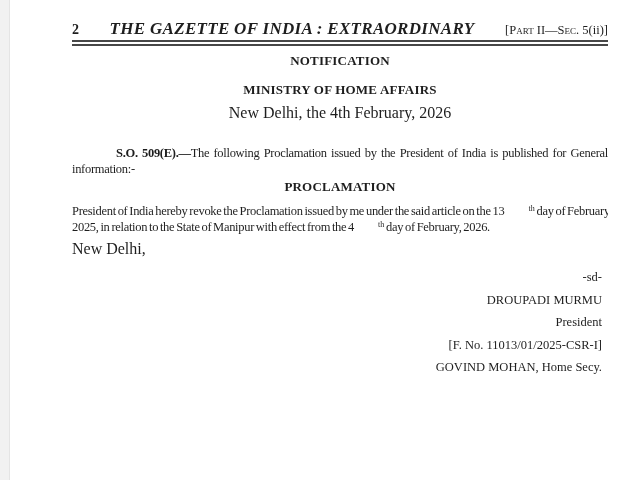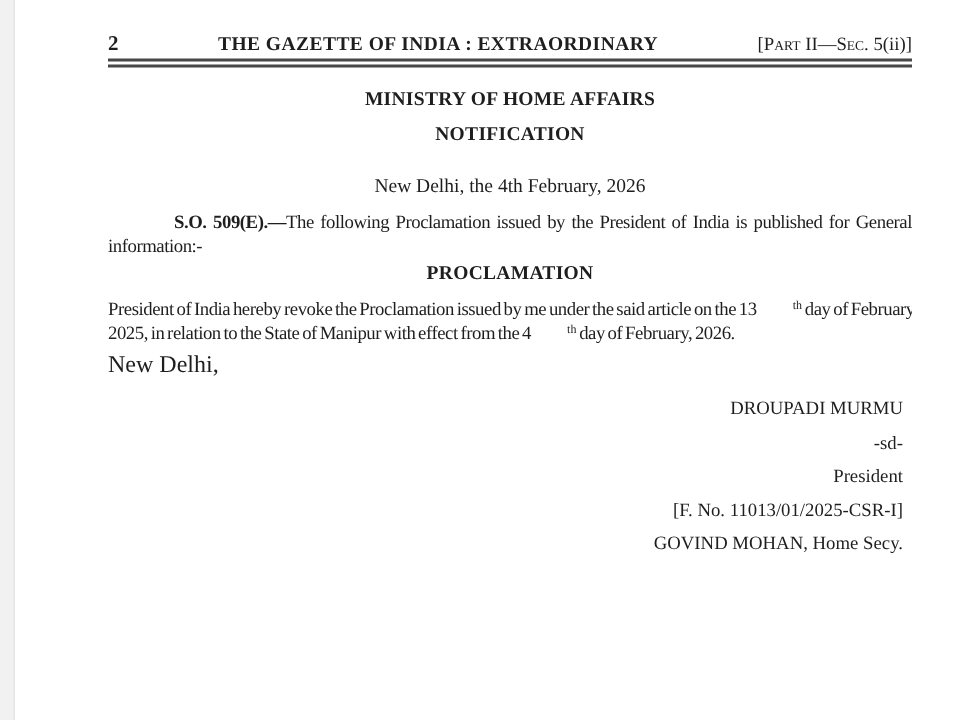--- a/index.html
+++ b/index.html
@@ -34,23 +34,24 @@
     justify-content: space-between;
     align-items: baseline;
     margin-top: 21px;
     line-height: 15px;
   }
   .page-number {
     font-size: 14px;
     font-weight: bold;
   }
   .gazette-title {
-    font-size: 13px;
+    font-size: 17px;
     font-weight: bold;
     letter-spacing: 0.3px;
+    font-style: italic;
   }
   .part-ref {
     font-size: 12.5px;
   }
   .smallcaps { font-variant: small-caps; }
   .double-rule {
     margin-top: 2px;
     height: 2px;
     border-top: 2px solid #474747;
     border-bottom: 2px solid #474747;
@@ -59,40 +60,40 @@
   .heading {
     font-size: 13px;
     font-weight: bold;
     line-height: 16px;
     letter-spacing: 0.2px;
   }
   .h-ministry { margin-top: 13px; }
   .h-notification { margin-top: 7px; }
   .h-proclamation { margin-top: 2px; }
   .dateline {
-    margin-top: 19px;
-    font-size: 13px;
+    margin-top: 7px;
+    font-size: 16px;
     line-height: 16px;
   }
   .body-line {
     font-size: 12.5px;
     line-height: 16px;
     letter-spacing: -0.3px;
     word-spacing: -1px;
     text-align: justify;
     text-align-last: justify;
     white-space: nowrap;
     overflow: hidden;
   }
   .body-line.last {
     text-align: center;
     text-align-last: left;
   }
   .indent { text-indent: 44px; }
-  .so-para { margin-top: 8px; }
+  .so-para { margin-top: 24px; }
   .main-para { margin-top: 8px; }
   .bold { font-weight: bold; }
   sup.ord {
     font-size: 8px;
     line-height: 0;
     vertical-align: 4px;
     letter-spacing: 0;
     margin-left: 24px;
   }
   .place-line { margin-top: 6px; font-size: 16px; line-height: 16px; }
@@ -114,43 +115,43 @@
   <div class="content">
 
     <div class="header-row">
       <span class="page-number">2</span>
       <span class="gazette-title">THE GAZETTE OF INDIA : EXTRAORDINARY</span>
       <span class="part-ref"><span class="smallcaps">[Part II—Sec.</span><span> 5(ii)]</span></span>
     </div>
 
     <div class="double-rule"></div>
 
+    <div class="center heading h-notification">NOTIFICATION</div>
+
     <div class="center heading h-ministry">MINISTRY OF HOME AFFAIRS</div>
-
-    <div class="center heading h-notification">NOTIFICATION</div>
 
     <div class="center dateline">New Delhi, the 4th February, 2026</div>
 
     <div class="so-para">
       <div class="body-line indent"><span class="bold">S.O. 509(E).—</span><span>The following Proclamation issued by the President of India is published for General</span></div>
       <div class="body-line last">information:-</div>
     </div>
 
     <div class="center heading h-proclamation">PROCLAMATION</div>
 
     <div class="main-para">
       <div class="body-line"><span>President of India hereby revoke the Proclamation issued by me under the said article on the 13</span><sup class="ord">th</sup><span> day of February,</span></div>
       <div class="body-line last"><span>2025, in relation to the State of Manipur with effect from the 4</span><sup class="ord">th</sup><span> day of February, 2026.</span></div>
     </div>
 
     <div class="place-line">New Delhi,</div>
 
 
     <div class="signature-block">
+      <div>-sd-</div>
       <div>DROUPADI MURMU</div>
-      <div>-sd-</div>
       <div>President</div>
       <div>[F. No. 11013/01/2025-CSR-I]</div>
       <div>GOVIND MOHAN, Home Secy.</div>
     </div>
 
   </div>
 </div>
 
 </body></html>

